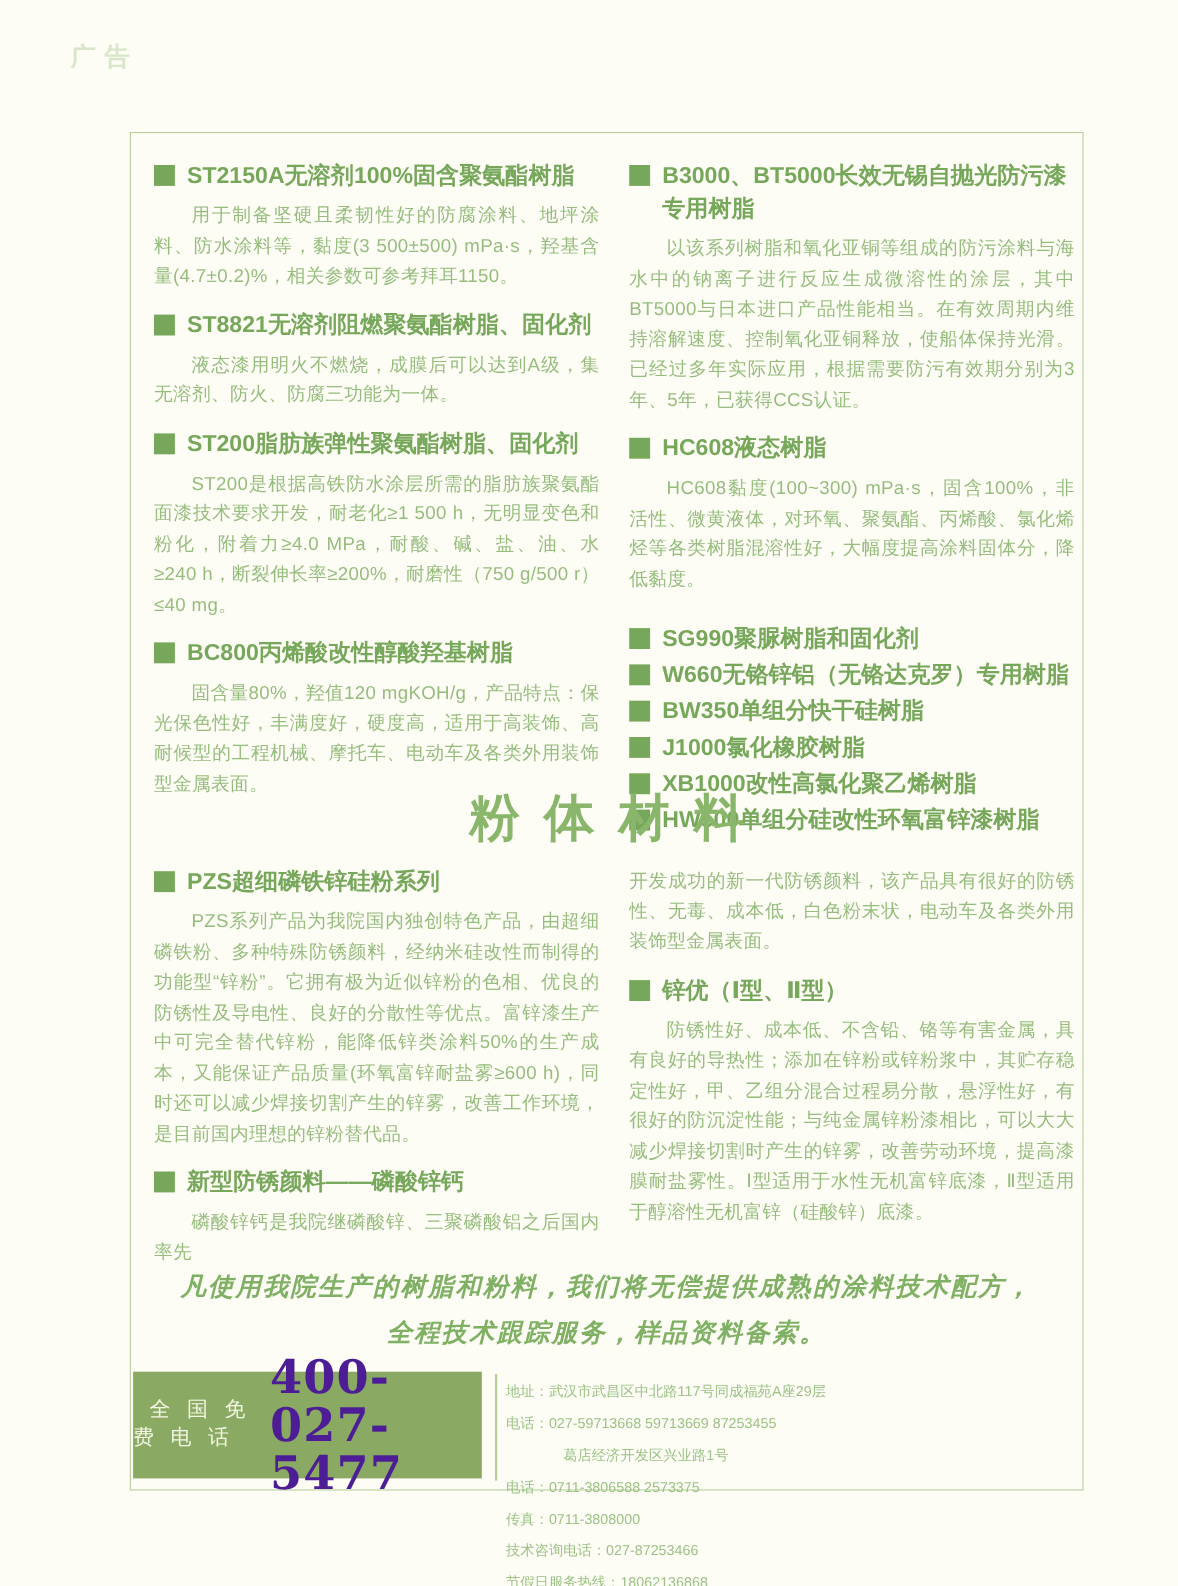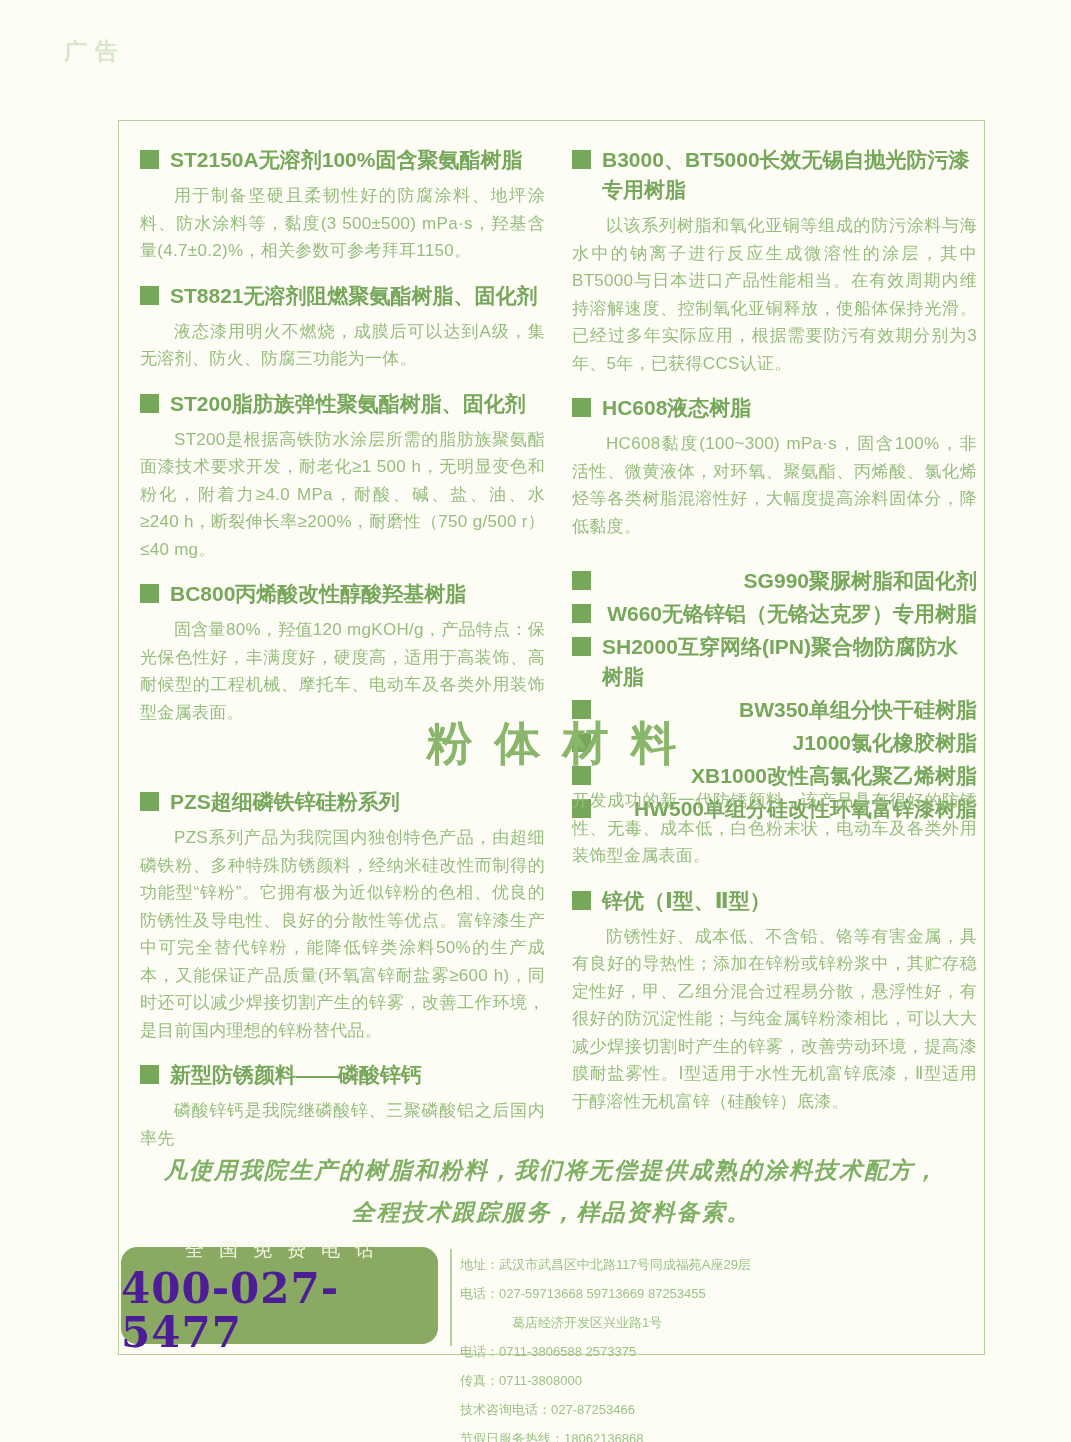--- a/index.html
+++ b/index.html
@@ -24,29 +24,29 @@
   .cols-top{top:24px;}
   .cols-bottom{top:666px;}
   .col{width:405px;flex:none;}
   .sec{margin-bottom:16px;}
   .sec-heading{display:flex;gap:11px;align-items:flex-start;}
   .sq{width:19px;height:19px;background:var(--heading);margin-top:5px;flex:none;}
   .ht{font-weight:bold;font-size:21px;line-height:30px;color:var(--heading);}
   .body-p{margin-top:7px;font-size:17px;line-height:27.5px;color:var(--body);text-align:justify;text-indent:2em;letter-spacing:0.3px;}
   .body-p.no-indent{text-indent:0;margin-top:0;}
   .product-list{margin-top:26px;}
-  .product-list .sec-heading{margin-bottom:3px;justify-content:space-between;}
+  .product-list .sec-heading{margin-bottom:3px;}
   .powder-title{position:absolute;top:592px;left:0;width:100%;text-align:center;
     font-size:46px;font-weight:bold;color:var(--title);letter-spacing:22px;text-indent:22px;}
   .slogan{position:absolute;top:1028px;left:0;width:100%;text-align:center;
     font-family:"DejaVu Serif",serif;font-style:italic;font-weight:bold;
     color:var(--slogan);font-size:23px;line-height:42px;letter-spacing:2px;}
   .footer{position:absolute;left:2px;top:1126px;right:12px;height:100px;display:flex;align-items:stretch;}
-  .hotline-box{width:317px;height:97px;flex:none;background:var(--box_bg);border-radius:16px;
-    display:flex;flex-direction:column;align-items:center;justify-content:center;}
+  .hotline-box{width:317px;height:97px;flex:none;background:var(--box_bg);border-radius:0;
+    display:flex;flex-direction:row;align-items:center;justify-content:flex-start;}
   .hotline-label{color:var(--box_text);font-size:19px;letter-spacing:15px;text-indent:15px;margin-bottom:4px;}
   .hotline-number{color:#4c1d95;font-family:"DejaVu Serif",serif;font-weight:bold;font-size:42px;letter-spacing:1px;line-height:44px;}
   .v-divider{width:2px;background:var(--frame);margin:2px 8px 0 12px;height:97px;flex:none;}
   .contact{flex:1;padding-top:3px;font-size:13px;line-height:29px;color:var(--contact);white-space:nowrap;}
   .contact-row{display:flex;flex-direction:column;}
   .contact-row .c-left{flex:1;}
   .contact-row .c-right{width:240px;flex:none;}
   .c-indent{margin-left:52px;}
   .c-gap{display:inline-block;width:14px;}
 </style>
@@ -118,24 +118,20 @@
           <div class="sec-heading">
             <span class="sq"></span>
             <span class="ht">SG990聚脲树脂和固化剂</span>
           </div>
           <div class="sec-heading">
             <span class="sq"></span>
             <span class="ht">W660无铬锌铝（无铬达克罗）专用树脂</span>
           </div>
           <div class="sec-heading">
             <span class="sq"></span>
-            <span class="ht">SH2000互穿网络(IPN)聚合物防腐防水树脂</span>
-          </div>
-          <div class="sec-heading">
-            <span class="sq"></span>
             <span class="ht">BW350单组分快干硅树脂</span>
           </div>
           <div class="sec-heading">
             <span class="sq"></span>
             <span class="ht">J1000氯化橡胶树脂</span>
           </div>
           <div class="sec-heading">
             <span class="sq"></span>
             <span class="ht">XB1000改性高氯化聚乙烯树脂</span>
           </div>

